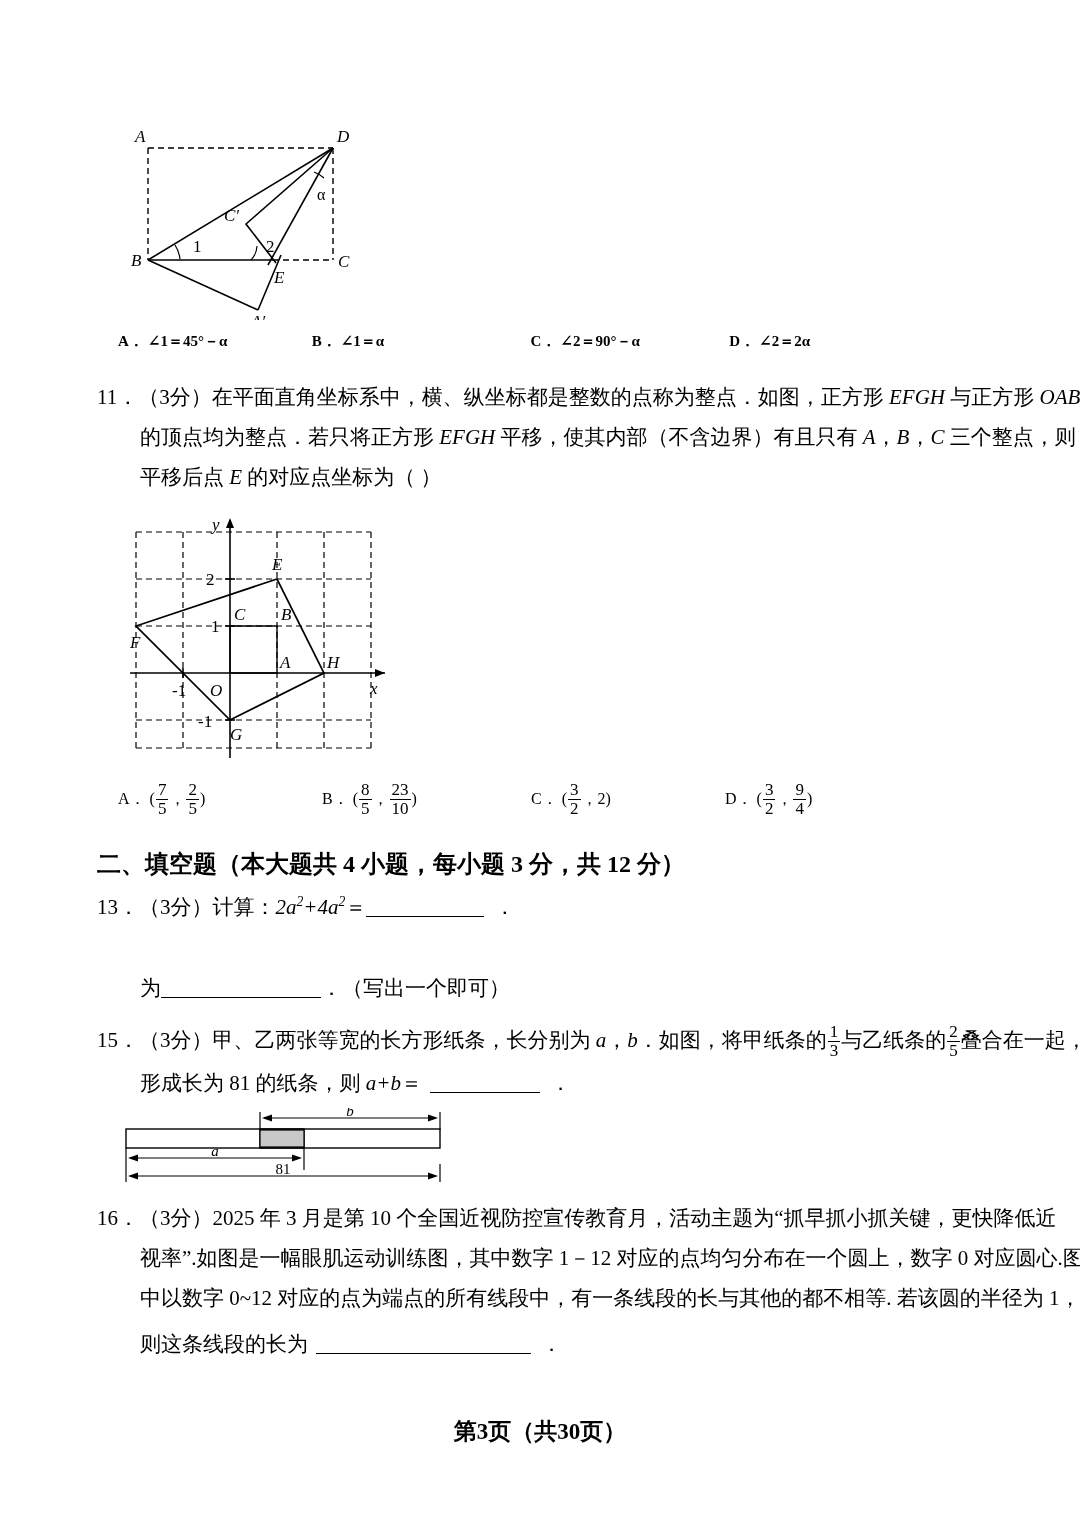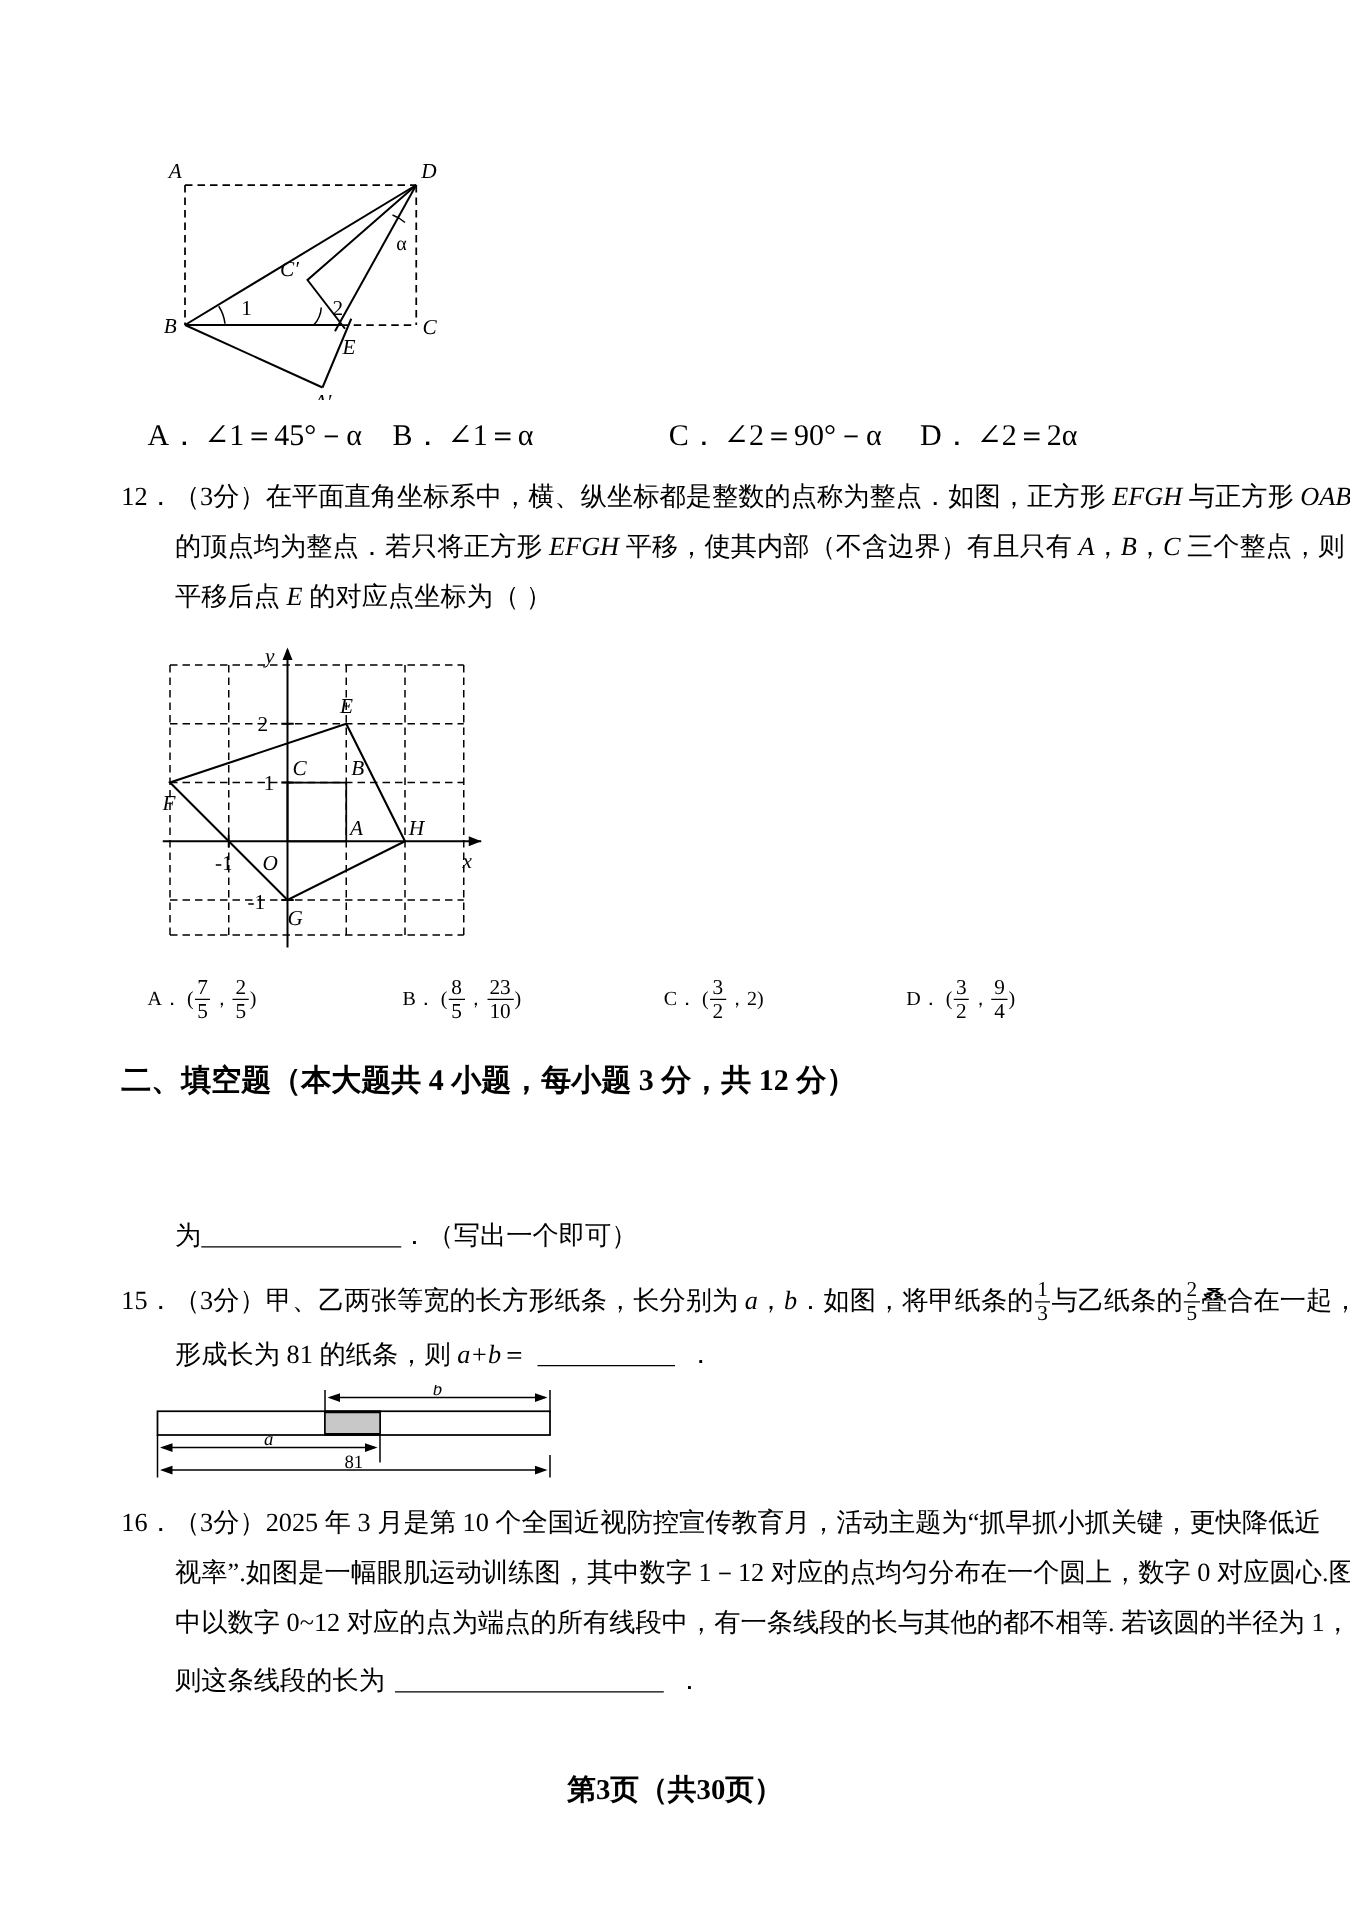--- a/index.html
+++ b/index.html
@@ -24,21 +24,22 @@
   .it { font-style: italic; }
   .bold { font-weight: bold; }
 
   
   .abs { position: absolute; }
 
   
   .opt-row {
     position: absolute;
     white-space: nowrap;
-    font-size: 24px;
+    font-size: 15px;
+    font-weight: bold;
   }
   .opt { display: inline-block; vertical-align: middle; }
   .opt-letter { margin-right: 4px; }
 
   
   .frac {
     display: inline-block;
     vertical-align: middle;
     text-align: center;
     font-size: 17px;
@@ -147,21 +148,21 @@
     </span>
     <span class="opt" style="width:195px;">
       <span class="opt-letter">C．</span><span>∠2＝90°－α</span>
     </span>
     <span class="opt">
       <span class="opt-letter">D．</span><span>∠2＝2α</span>
     </span>
   </div>
 
   <div class="qline" style="left:97px; top:383px;">
-    <span>12．</span><span>（3分）</span><span>在平面直角坐标系中，横、纵坐标都是整数的点称为整点．如图，正方形 </span><span class="it">EFGH</span><span> 与正方形 </span><span class="it">OABC</span>
+    <span>11．</span><span>（3分）</span><span>在平面直角坐标系中，横、纵坐标都是整数的点称为整点．如图，正方形 </span><span class="it">EFGH</span><span> 与正方形 </span><span class="it">OABC</span>
   </div>
   <div class="qline" style="left:140px; top:463px;">
     <span>平移后点 </span><span class="it">E</span><span> 的对应点坐标为（        ）</span>
   </div>
   <div class="qline" style="left:140px; top:423px;">
     <span>的顶点均为整点．若只将正方形 </span><span class="it">EFGH</span><span> 平移，使其内部（不含边界）有且只有 </span><span class="it">A</span><span>，</span><span class="it">B</span><span>，</span><span class="it">C</span><span> 三个整点，则</span>
   </div>
 
   <div class="abs" style="left:130px; top:508px; width:270px; height:255px;">
     <svg width="270" height="255" viewBox="0 0 270 255">
@@ -229,20 +230,23 @@
     <span class="opt" style="width:190px;">
       <span class="opt-letter">C．</span>(<span class="frac"><span class="num">3</span><span class="den">2</span></span>，<span>2</span>)
     </span>
     <span class="opt">
       <span class="opt-letter">D．</span>(<span class="frac"><span class="num">3</span><span class="den">2</span></span>，<span class="frac"><span class="num">9</span><span class="den">4</span></span>)
     </span>
   </div>
 
   <div class="section-head" style="left:97px; top:848px;">二、填空题（本大题共 4 小题，每小题 3 分，共 12 分）</div>
 
+  <div class="qline" style="left:97px; top:893px;">
+    <span>13．（3分）计算：</span><span class="it"><span>2a</span><span class="sup">2</span><span>+4a</span><span class="sup">2</span></span><span>＝</span><span class="blank" style="width:118px;"></span><span style="margin-left:10px;">．</span>
+  </div>
 
   <div class="qline" style="left:140px; top:974px;">
     <span>为</span><span class="blank" style="width:160px;"></span><span style="margin-left:0;">．（写出一个即可）</span>
   </div>
 
   <div class="qline" style="left:97px; top:1024px;">
     <span>15．（3分）甲、乙两张等宽的长方形纸条，长分别为 </span><span class="it">a</span><span>，</span><span class="it">b</span><span>．如图，将甲纸条的</span><span class="frac"><span class="num">1</span><span class="den">3</span></span><span>与乙纸条的</span><span class="frac"><span class="num">2</span><span class="den">5</span></span><span>叠合在一起，</span>
   </div>
   <div class="qline" style="left:140px; top:1069px;">
     <span>形成长为 81 的纸条，则 </span><span class="it">a+b</span><span>＝</span><span class="blank" style="width:110px; margin-left:8px;"></span><span style="margin-left:10px;">．</span>

